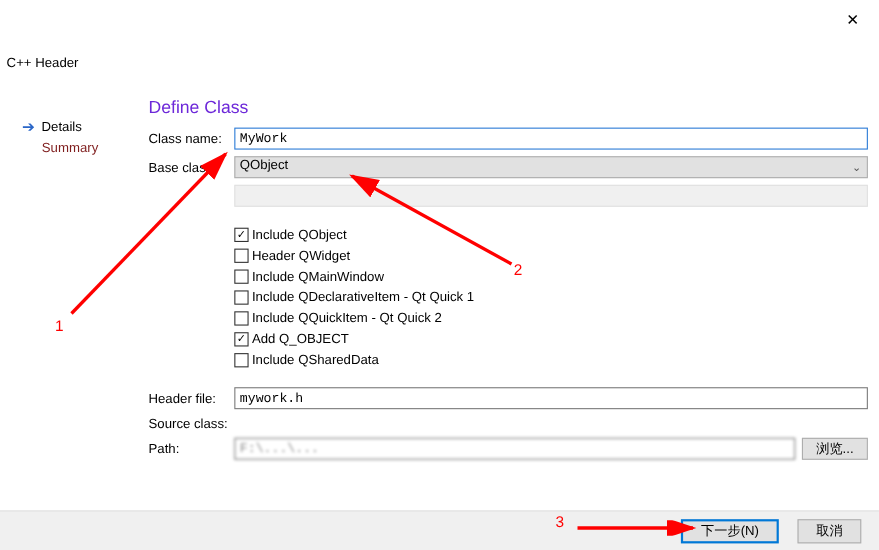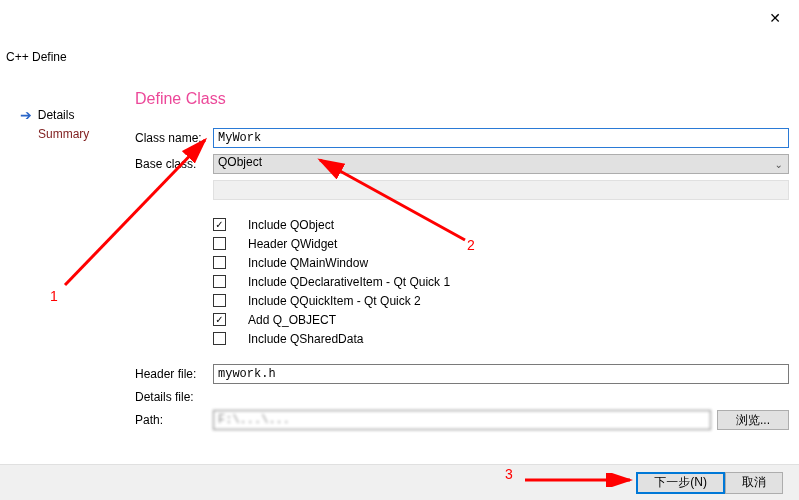--- a/index.html
+++ b/index.html
@@ -4,48 +4,48 @@
   <style>
     * { margin: 0; padding: 0; box-sizing: border-box; font-family: "SimSun", "宋体", "Microsoft YaHei", sans-serif; font-size: 12px; }
     html, body { width: 799px; height: 500px; background: #fff; position: relative; overflow: hidden; }
     .close-btn { position: absolute; top: 10px; right: 18px; font-size: 14px; cursor: pointer; }
     .wizard-title { position: absolute; top: 50px; left: 6px; font-size: 12px; }
     .sidebar { position: absolute; top: 105px; left: 20px; width: 90px; }
     .sidebar-item { display: flex; align-items: center; padding: 2px 0; gap: 6px; }
     .sidebar-item.active { color: #000; font-weight: normal; }
     .sidebar-item.inactive { color: #7f1d1d; padding-left: 18px; }
     .arrow-right-icon { color: #2a66c8; font-size: 14px; }
-    .heading { position: absolute; top: 90px; left: 135px; font-size: 16px; color: #ec4899; font-weight: normal; text-align: right; }
-    .form-area { position: absolute; top: 128px; left: 135px; right: 10px; }
+    .heading { position: absolute; top: 90px; left: 135px; font-size: 16px; color: #6d28d9; font-weight: normal; text-align: right; }
+    .form-area { position: absolute; top: 116px; left: 135px; right: 10px; }
     .form-row { display: flex; align-items: center; margin-bottom: 6px; }
     .form-label { width: 78px; color: #000; flex-shrink: 0; }
     .text-input { flex: 1; height: 20px; border: 1px solid #7a7a7a; padding: 1px 4px; font-size: 12px; font-family: Liberation Mono, monospace; }
     .text-input.focused { border: 1px solid #2a7ad6; outline: none; }
     .text-input.readonly { background: #fff; color: #888; }
     .select-input { flex: 1; height: 20px; border: 1px solid #adadad; background: #e1e1e1; padding: 0 4px; font-size: 12px; font-family: inherit; appearance: none; position: relative; }
     .select-wrap { flex: 1; position: relative; display: flex; align-items: flex-end; }
     .select-chevron { position: absolute; right: 6px; top: 50%; transform: translateY(-50%); font-size: 10px; color: #555; pointer-events: none; }
     .grey-bar { flex: 1; height: 20px; background: #f0f0f0; border: 1px solid #e0e0e0; }
     .checkbox-group { margin: 18px 0 18px 78px; }
-    .checkbox-row { display: flex; align-items: flex-start; gap: 22px; margin-bottom: 5px; }
+    .checkbox-row { display: flex; align-items: flex-end; gap: 3px; margin-bottom: 5px; }
     .checkbox-box { width: 13px; height: 13px; border: 1px solid #333; display: inline-flex; align-items: center; justify-content: center; cursor: pointer; }
     .checkbox-box.checked::after { content: "✓"; font-size: 10px; color: #000; line-height: 1; }
-    .browse-btn { margin-left: 6px; height: 20px; width: 72px; border: 1px solid #adadad; background: #e1e1e1; cursor: pointer; font-size: 12px; font-family: inherit; }
-    .footer { position: absolute; bottom: 0; left: 0; right: 0; height: 36px; background: #f0f0f0; border-top: 1px solid #e0e0e0; display: flex; align-items: center; justify-content: flex-end; padding-right: 16px; gap: 0; margin-top: 26px; }
+    .browse-btn { margin-left: 6px; height: 20px; width: 60px; border: 1px solid #adadad; background: #e1e1e1; cursor: pointer; font-size: 12px; font-family: inherit; }
+    .footer { position: absolute; bottom: 0; left: 0; right: 0; height: 36px; background: #f0f0f0; border-top: 1px solid #e0e0e0; display: flex; align-items: center; justify-content: flex-end; padding-right: 16px; gap: 17px; margin-top: 26px; }
     .footer-btn { height: 22px; padding: 0 16px; border: 1px solid #adadad; background: #e1e1e1; cursor: pointer; font-size: 12px; font-family: inherit; }
     .footer-btn.primary { border: 2px solid #0078d7; }
     .annotation { position: absolute; color: #ff0000; font-size: 14px; pointer-events: none; }
     .annotation-arrow { position: absolute; pointer-events: none; }
   </style>
 </head>
 <body>
 
 <span class="close-btn">✕</span>
 
-<div class="wizard-title">C++ Define</div>
+<div class="wizard-title">C++ Header</div>
 
 <div class="sidebar">
   <div class="sidebar-item active">
     <span class="arrow-right-icon">➔</span>
     <span>Details</span>
   </div>
   <div class="sidebar-item inactive">
     <span>Summary</span>
   </div>
 </div>
@@ -102,21 +102,21 @@
       <span>Include QSharedData</span>
     </div>
   </div>
 
   <div class="form-row">
     <label class="form-label">Header file:</label>
     <input class="text-input" value="mywork.h" style="">
   </div>
 
   <div class="form-row">
-    <label class="form-label">Details file:</label>
+    <label class="form-label">Source class:</label>
   </div>
 
   <div class="form-row">
     <label class="form-label">Path:</label>
     <input class="text-input readonly" style="filter: blur(1.5px);" value="F:\...\...">
     <button class="browse-btn">浏览...</button>
   </div>
 
 </div>
 

